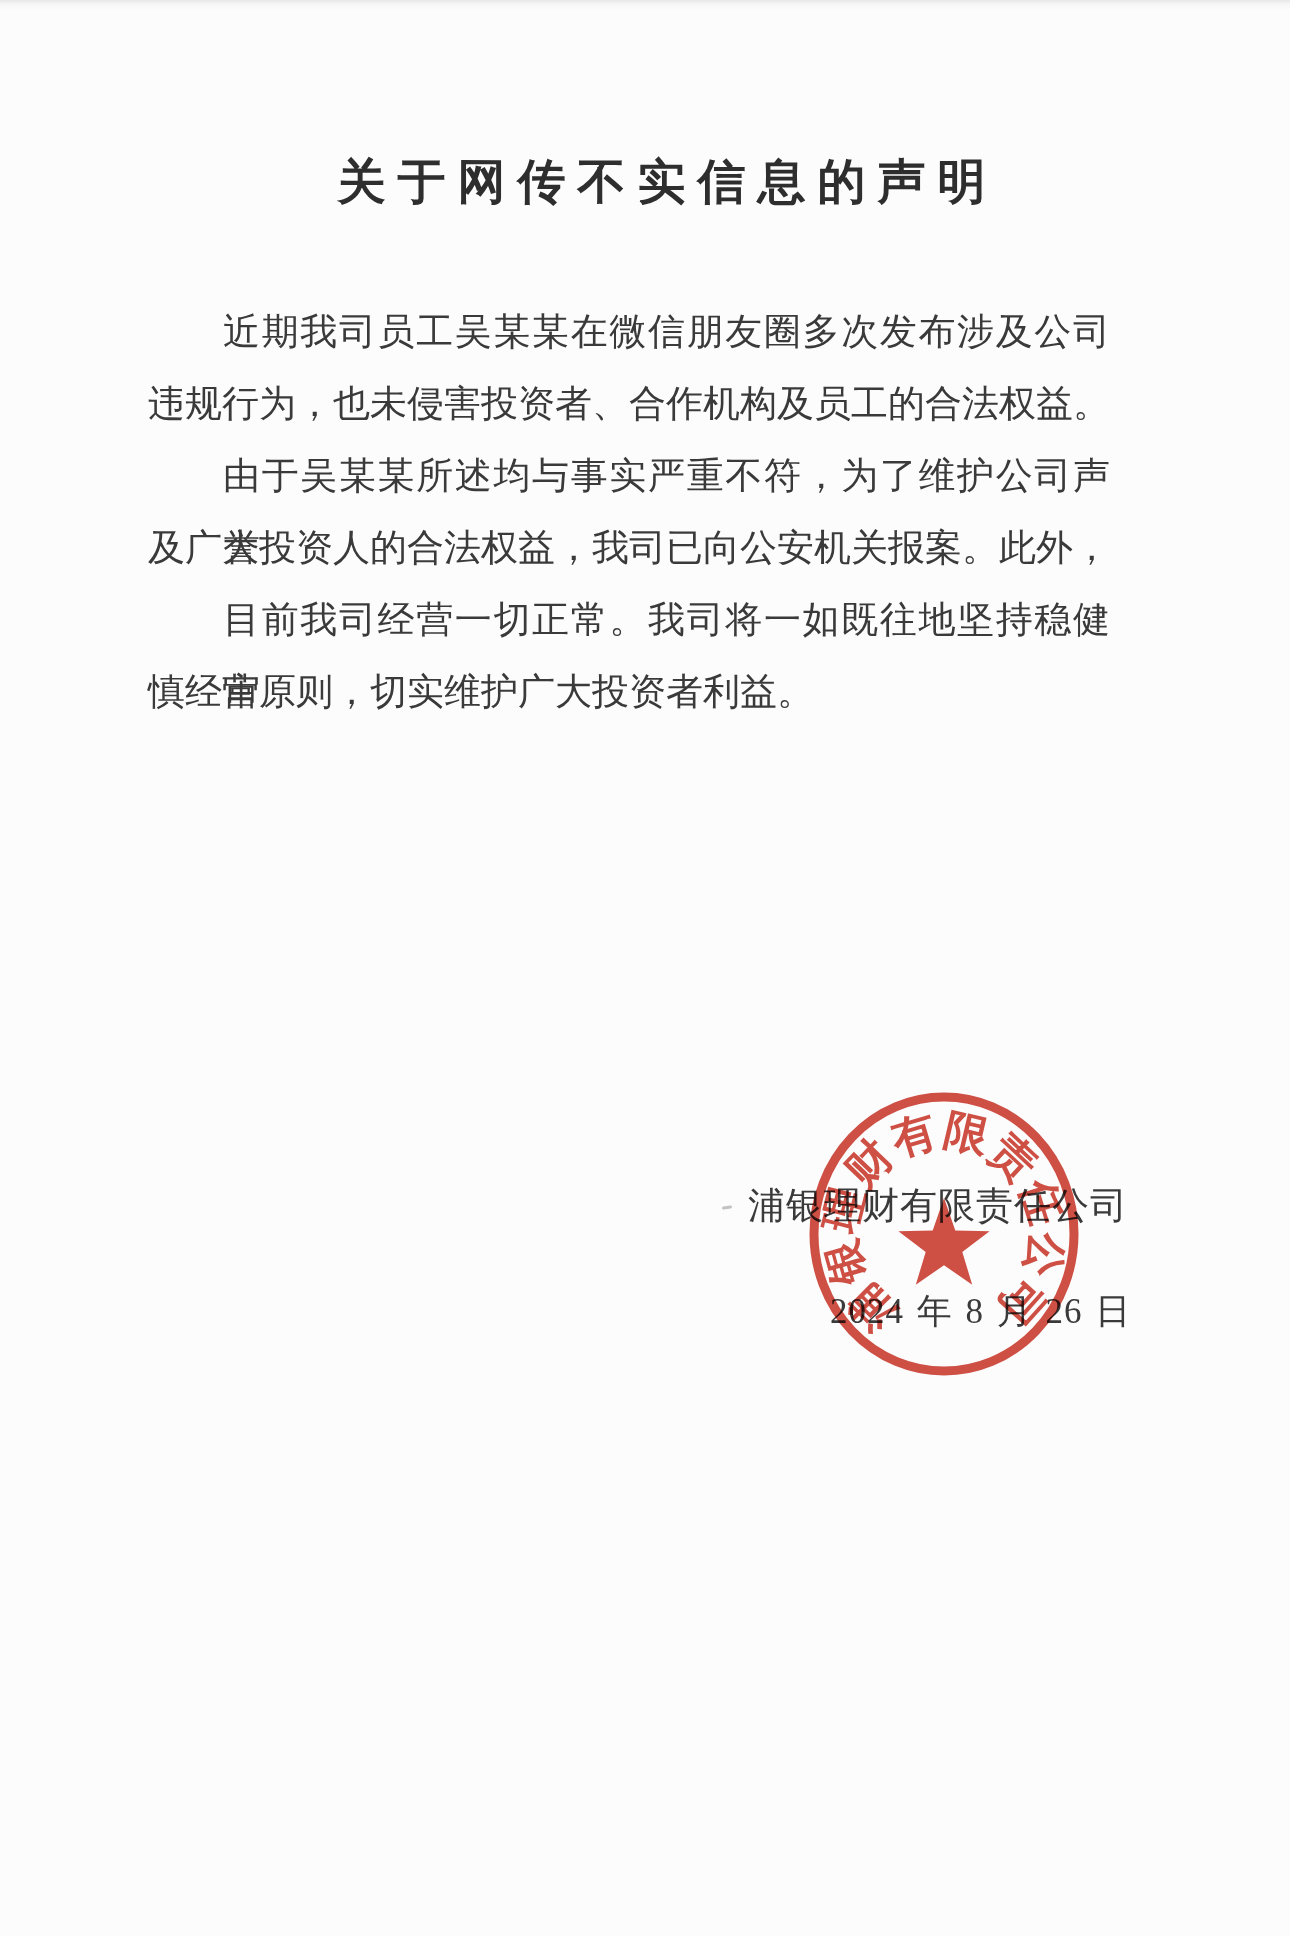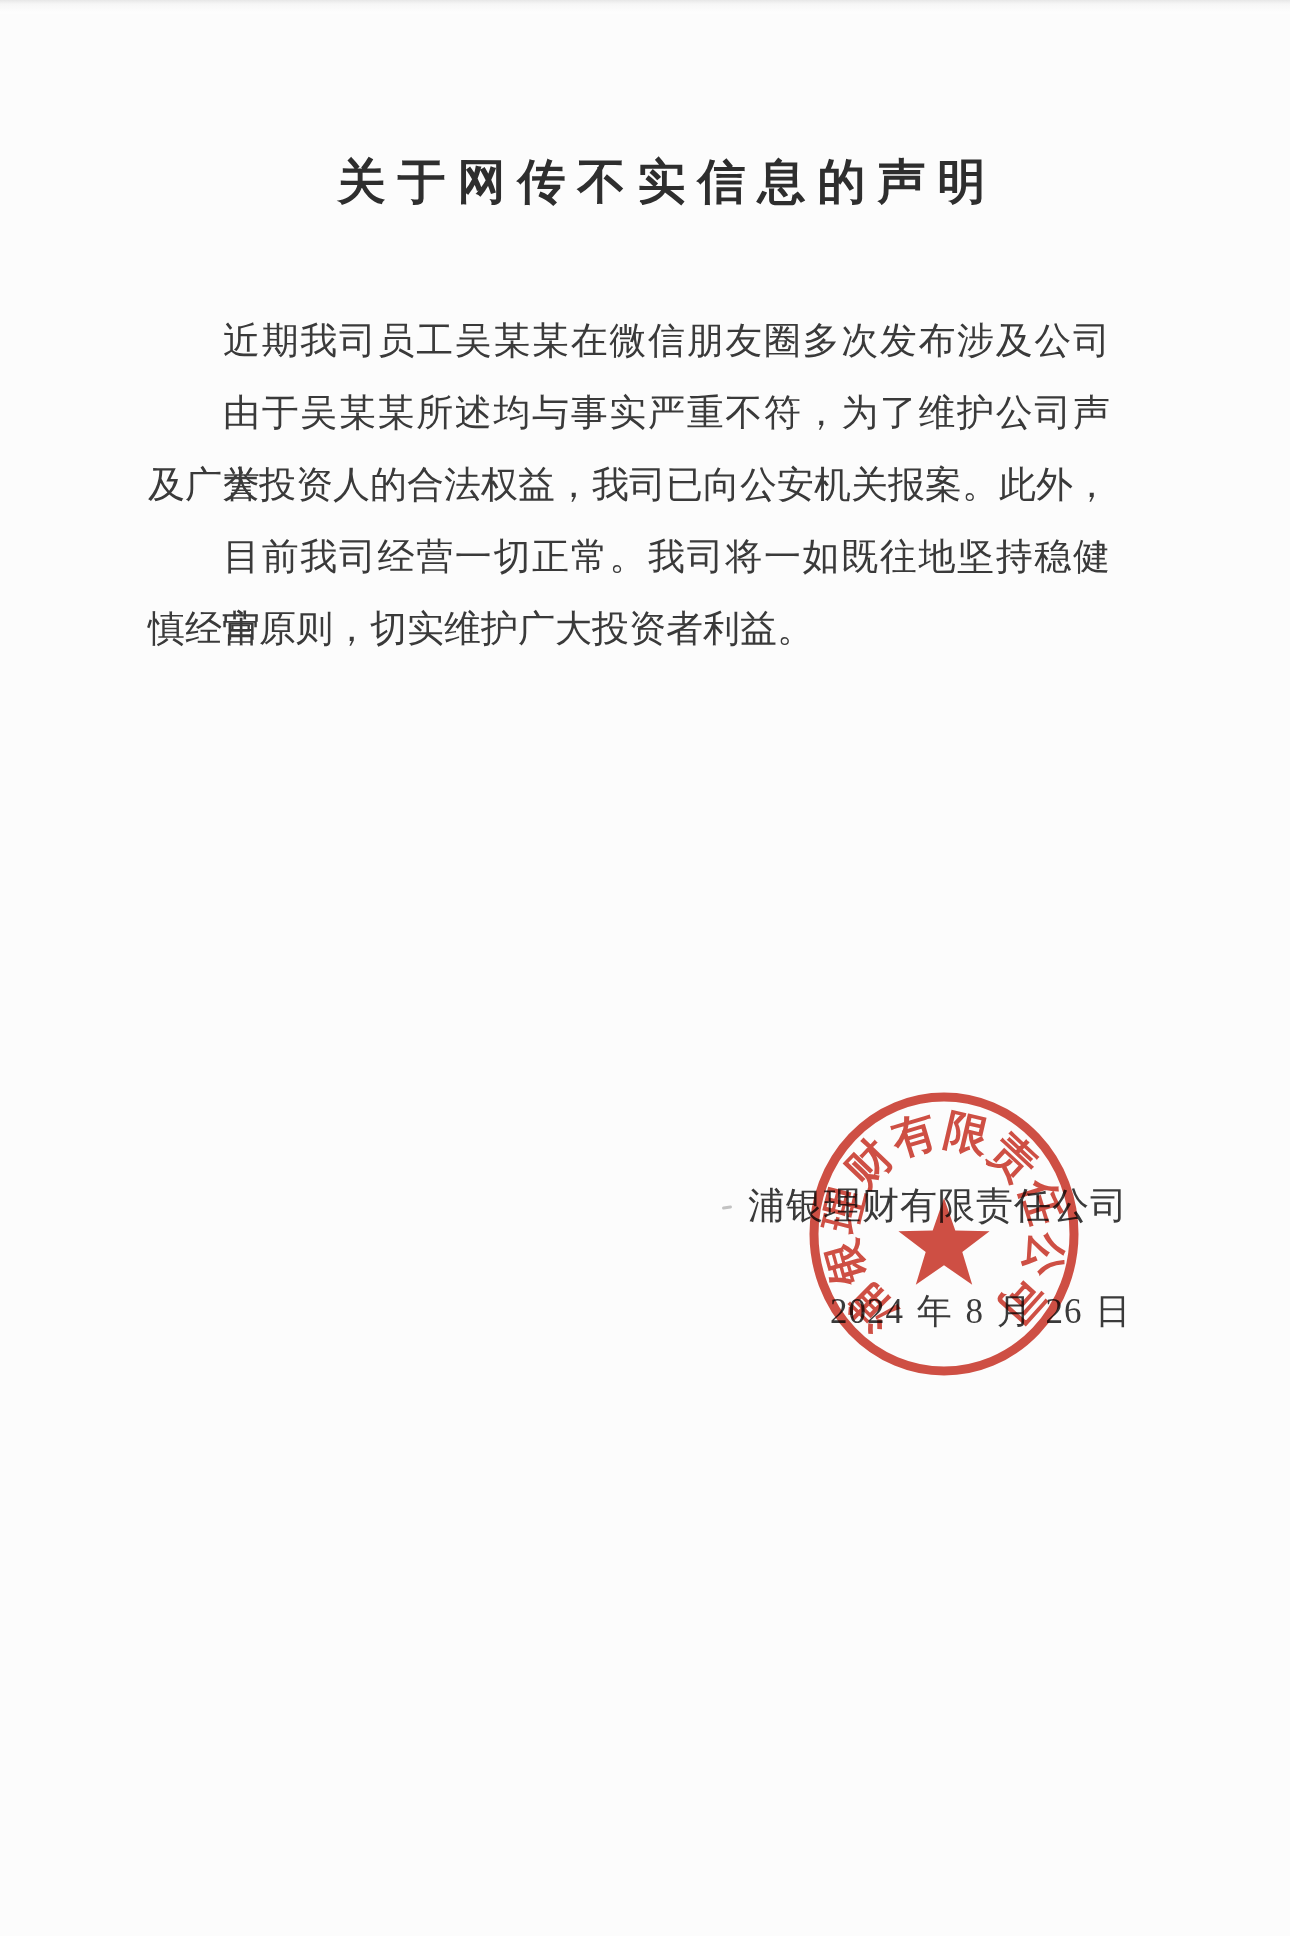--- a/index.html
+++ b/index.html
@@ -19,21 +19,21 @@
     position:absolute;left:0;top:146px;width:1290px;
     padding-left:45px;box-sizing:border-box;
     text-align:center;
     font-family:"Liberation Sans","DejaVu Sans",sans-serif;
     font-weight:700;
     font-size:48px;line-height:72px;
     letter-spacing:12px;
     color:#2e2e2e;
   }
   .body-text{
-    position:absolute;left:148px;top:305px;width:962px;
+    position:absolute;left:148px;top:296px;width:962px;
   }
   .line{
     display:block;
     font-size:37px;line-height:72px;height:72px;
     white-space:nowrap;
     color:#3a3a3a;
   }
   .line.fill{
     white-space:normal;
     text-align:justify;
@@ -72,20 +72,21 @@
 </style>
 </head>
 <body>
 
 <div class="top-edge"></div>
 
 <div class="doc-title">关于网传不实信息的声明</div>
 
 <div class="body-text">
   <div class="line indent fill">近期我司员工吴某某在微信朋友圈多次发布涉及公司</div>
+  <div class="line fill">违规行为，也未侵害投资者、合作机构及员工的合法权益。</div>
   <div class="line indent fill">由于吴某某所述均与事实严重不符，为了维护公司声誉</div>
   <div class="line fill">及广大投资人的合法权益，我司已向公安机关报案。此外，</div>
   <div class="line indent fill">目前我司经营一切正常。我司将一如既往地坚持稳健审</div>
   <div class="line">慎经营原则，切实维护广大投资者利益。</div>
 </div>
 
 <div class="scan-mark"></div>
 
 <div class="signature-company">浦银理财有限责任公司</div>
 <div class="signature-date">2024 年 8 月 26 日</div>

